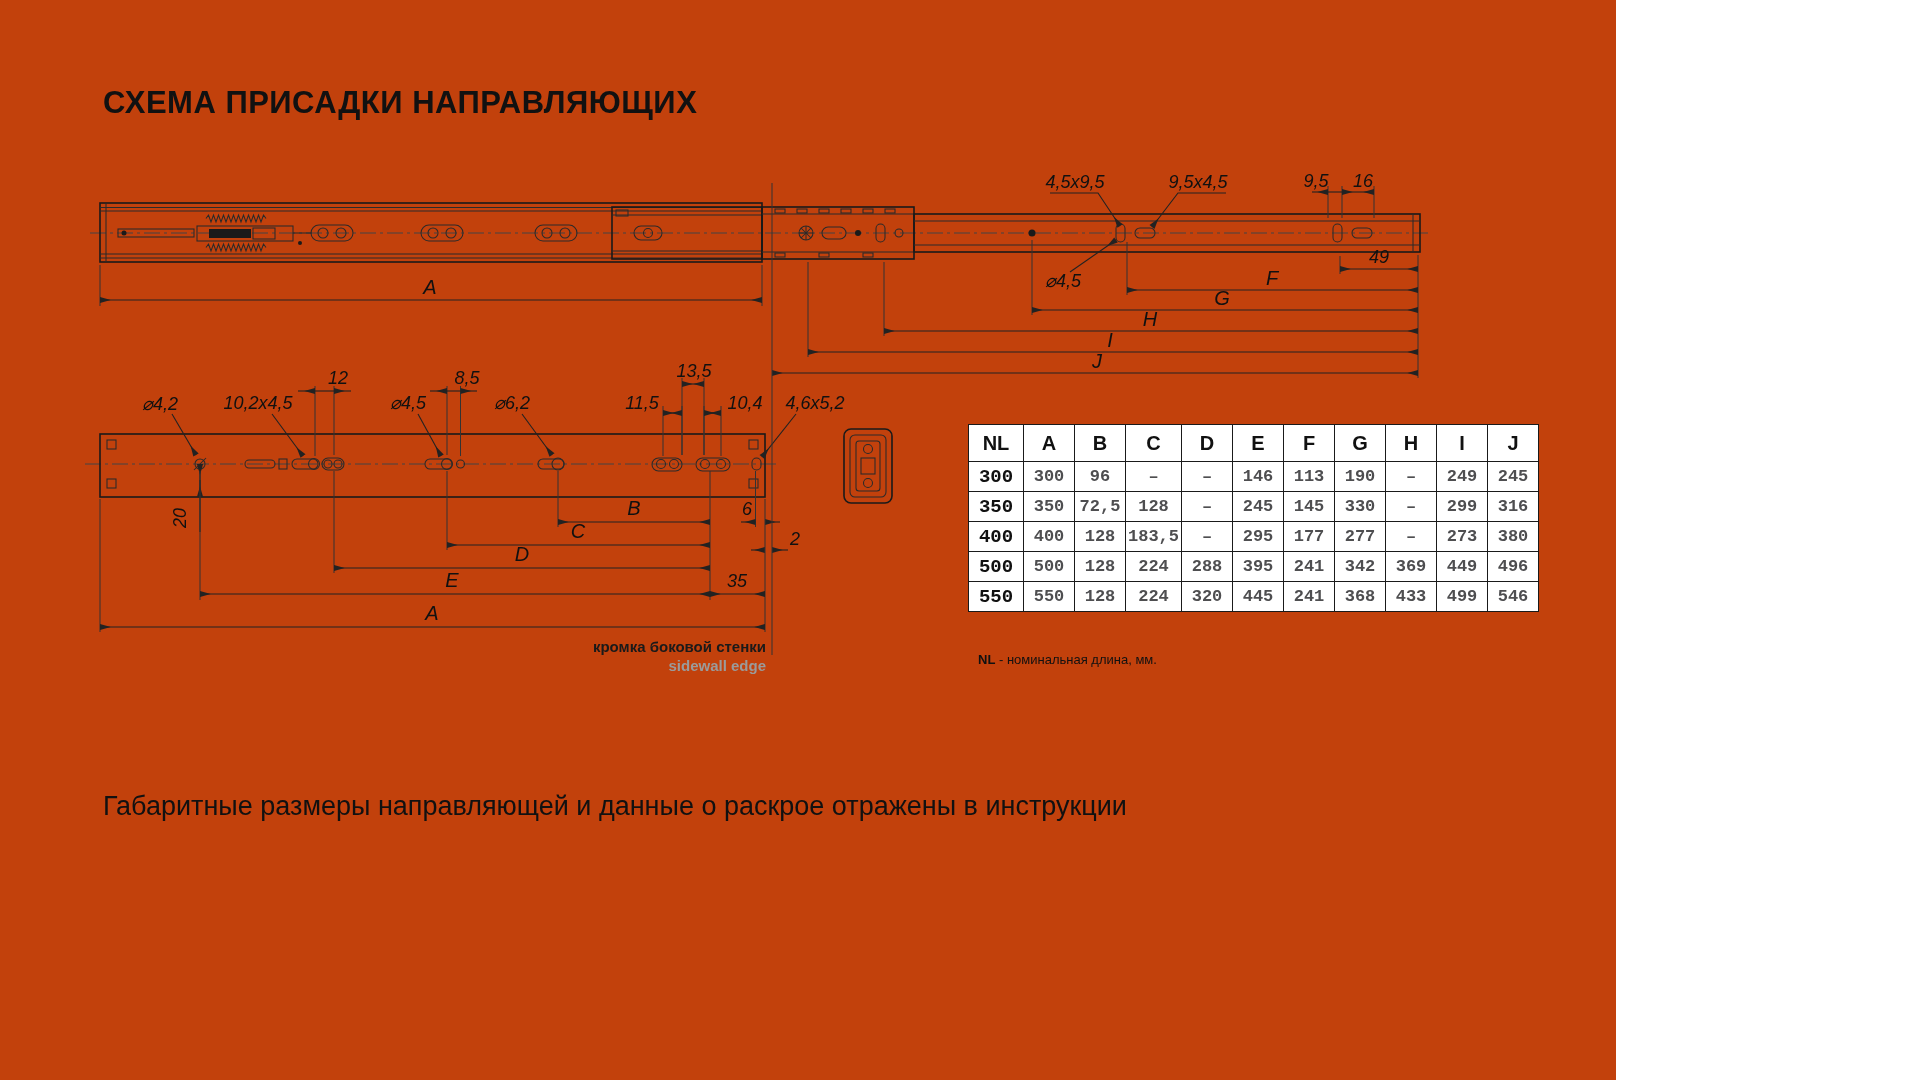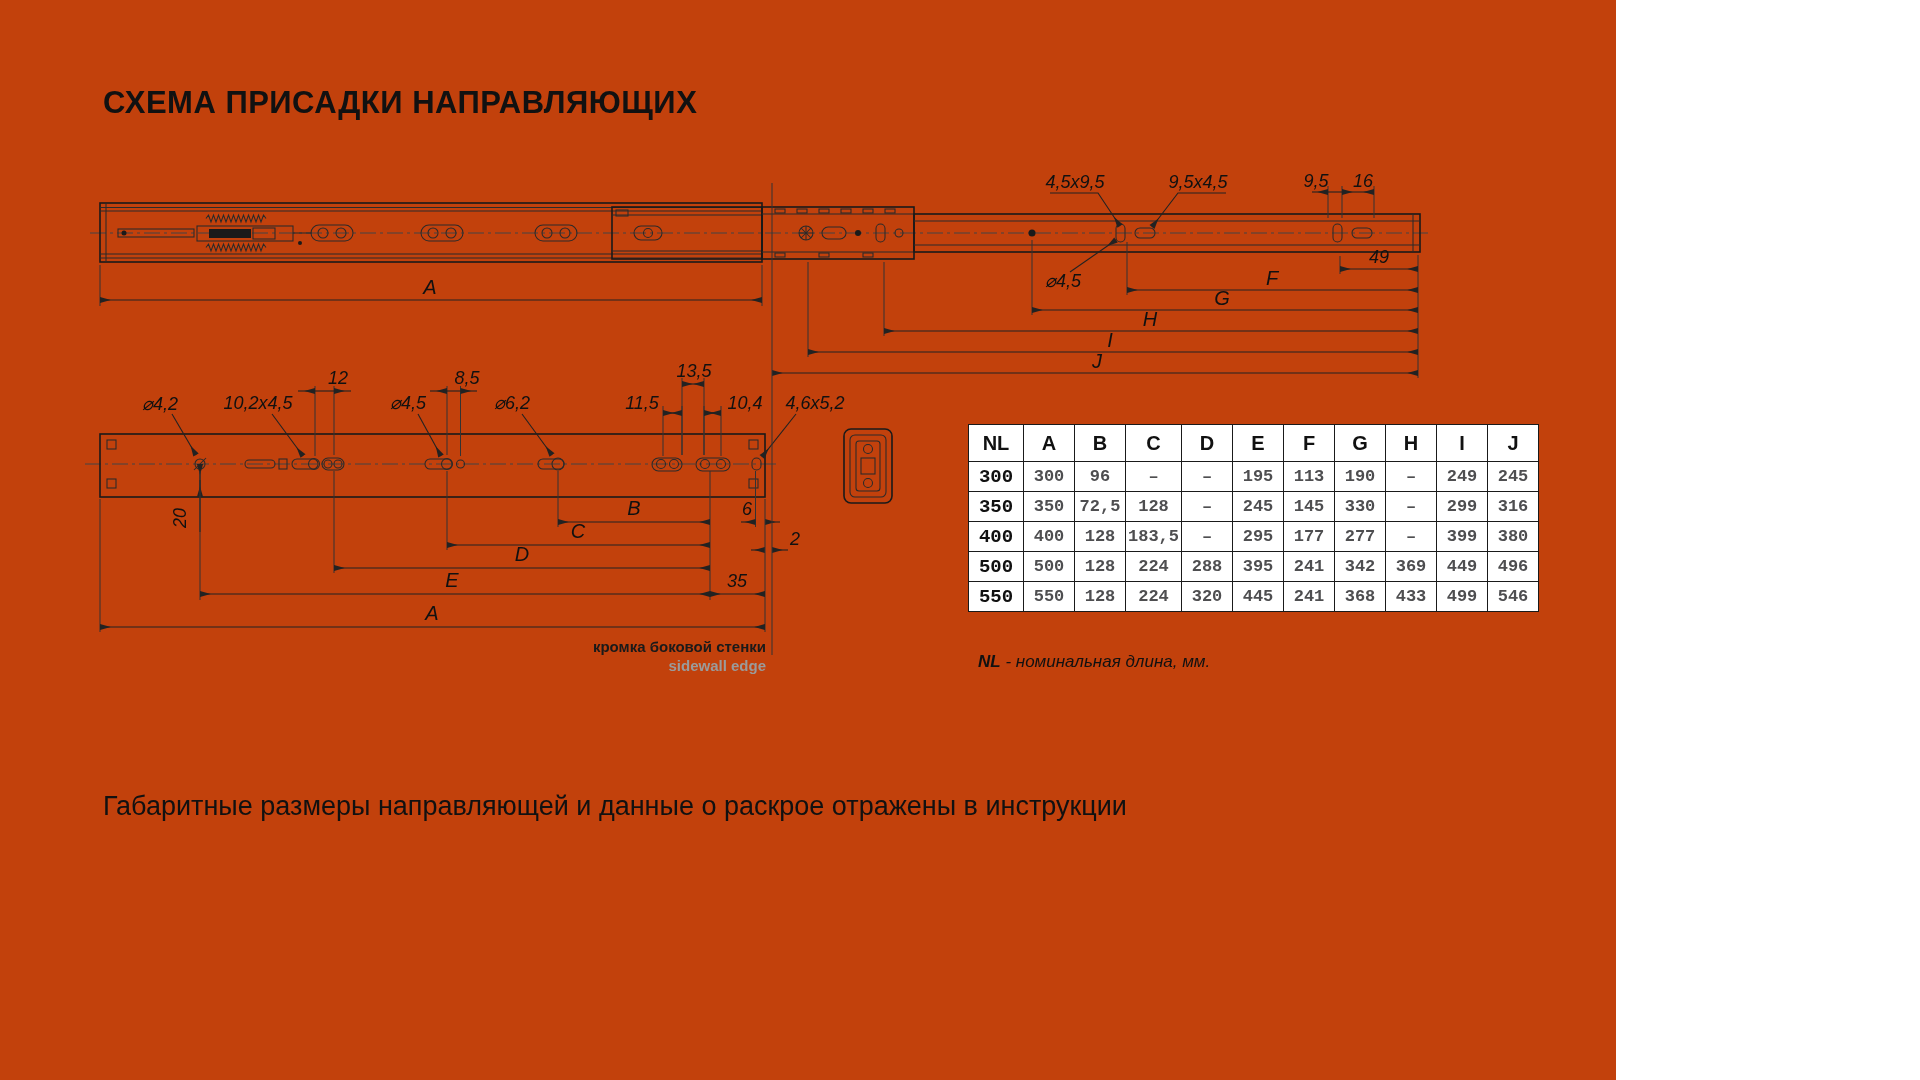--- a/index.html
+++ b/index.html
@@ -24,21 +24,21 @@
   
   .dims{position:absolute;left:968px;top:424px;border-collapse:collapse;table-layout:fixed;}
   .dims th,.dims td{border:1.8px solid #1a1a1a;text-align:center;vertical-align:middle;
         width:46px;padding:0 2px;background:#fff;}
   .dims th:first-child,.dims td:first-child{width:50px;}
   .dims thead tr{height:37px;}
   .dims tbody tr{height:30px;font-family:Liberation Mono, monospace;}
   .dims th{font-size:20px;font-weight:bold;color:#111;}
   .dims td{font-size:17px;font-weight:bold;color:#4e4e50;}
   .dims td.nl{font-size:19px;color:#111;}
-  .note{position:absolute;left:978px;top:652px;font-size:17px;color:#111;font-style:italic;}
+  .note{position:absolute;left:978px;top:652px;font-size:13px;color:#111;}
   .note .nb{font-weight:bold;}
 </style>
 </head>
 <body>
 
 <div class="page">
 
   <h1 class="title">СХЕМА ПРИСАДКИ НАПРАВЛЯЮЩИХ</h1>
 
   <svg class="drawing-svg" viewBox="0 0 1920 1080">
@@ -331,21 +331,21 @@
           <th>J</th>
         </tr>
     </thead>
     <tbody>
         <tr>
           <td class="nl">300</td>
           <td>300</td>
           <td>96</td>
           <td>–</td>
           <td>–</td>
-          <td>195</td>
+          <td>146</td>
           <td>113</td>
           <td>190</td>
           <td>–</td>
           <td>249</td>
           <td>245</td>
         </tr>
         <tr>
           <td class="nl">350</td>
           <td>350</td>
           <td>72,5</td>
@@ -361,21 +361,21 @@
         <tr>
           <td class="nl">400</td>
           <td>400</td>
           <td>128</td>
           <td>183,5</td>
           <td>–</td>
           <td>295</td>
           <td>177</td>
           <td>277</td>
           <td>–</td>
-          <td>399</td>
+          <td>273</td>
           <td>380</td>
         </tr>
         <tr>
           <td class="nl">500</td>
           <td>500</td>
           <td>128</td>
           <td>224</td>
           <td>288</td>
           <td>395</td>
           <td>241</td>

